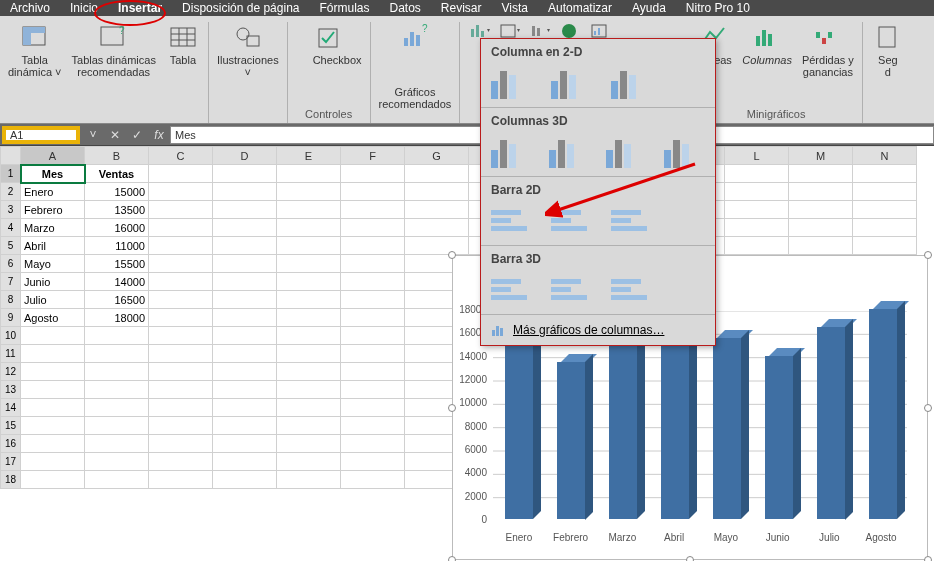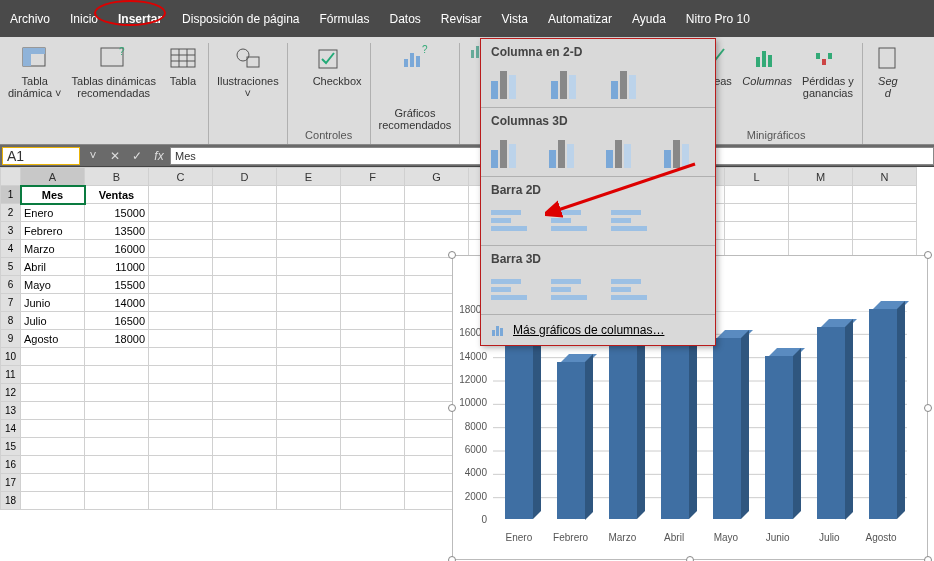--- a/index.html
+++ b/index.html
@@ -1,30 +1,30 @@
 <!DOCTYPE html>
 <html><head>
 <meta charset="utf-8">
 <style>
   * { box-sizing: border-box; margin: 0; padding: 0; font-family: "Segoe UI", Arial, sans-serif; }
   body { background: #fff; width: 934px; height: 561px; overflow: hidden; position: relative; }
-  .menubar { background: #4a4a4a; color: #fff; display: flex; height: 37px; font-size: 12px; align-items: center; }
+  .menubar { background: #4a4a4a; color: #fff; display: flex; height: 16px; font-size: 12px; align-items: center; }
   .menubar .menu-item { padding: 3px 10px; cursor: default; }
   .menubar .menu-item.active { font-weight: 600; }
   .circle-annot { position: absolute; border: 2px solid #d00; border-radius: 50%; width: 72px; height: 26px; left: 94px; top: 0px; pointer-events: none; z-index: 5;}
   .ribbon { background: #dcdcdc; border-bottom: 1px solid #888; height: 108px; display: flex; padding-top: 6px; }
   .rgroup { display: flex; flex-direction: column; justify-content: space-between; border-right: 1px solid #b0b0b0; padding: 0 8px 3px 8px; }
   .rgroup-items { display: flex; gap: 10px; }
   .rbtn { display: flex; flex-direction: column; align-items: center; font-size: 11px; color: #333; text-align: center; line-height: 1.1; cursor: default; }
   .rbtn .ico-box { width: 34px; height: 30px; display:flex; align-items:center; justify-content:center; margin-bottom:2px;}
   .rgroup-label { text-align:center; font-size:11px; color:#555; margin-top:2px;}
   .small-row { display:flex; gap:6px; align-items:center; margin-bottom:6px;}
   .small-ico { width:24px; height:18px; display:flex; align-items:center; justify-content:center;}
   .formula-bar { background:#6a6a6a; color:#fff; height:22px; display:flex; align-items:center; font-size:12px; border-bottom:1px solid #444;}
-  .namebox { background:#fff; color:#333; width:78px; height:18px; margin:0 2px 0 2px; padding:0 4px; font-size:14px; border:1px solid #eab308;}
+  .namebox { background:#fff; color:#333; width:78px; height:18px; margin:0 2px 0 2px; padding:0 4px; font-size:11px; border:4px solid #eab308;}
   .fx-ctrl { width:22px; text-align:center; color:#ddd;}
   .fx-input { background:#fff; color:#333; flex:1; height:18px; padding:0 4px; font-size:11px; border:1px solid #888;}
   .sheet { position:relative; }
   .grid { border-collapse:collapse; font-size:11px; }
   .grid th, .grid td { border:1px solid #d0d0d0; height:18px; }
   .grid thead th { background:#e0e0e0; color:#333; font-weight:normal; width:64px; }
   .grid thead th.rowhdr, .grid tbody th { background:#e0e0e0; width:20px; font-weight:normal; font-size:10px;}
   .grid tbody td { padding:0 3px; }
   .grid .bold { font-weight:700; text-align:center;}
   .num { text-align:right; }
@@ -245,21 +245,21 @@
   </div>
 
   <div class="rgroup" style="border-right:none;">
     <div class="rgroup-items">
       <div class="rbtn">
         <div class="ico-box">
             <svg class="icon">
               <rect x="6" y="3" width="16" height="20" fill="none" stroke="#555"></rect>
             </svg>
           </div>
-        <span style="white-space: pre-line; font-style: italic;">Seg
+        <span style="white-space: pre-line;">Seg
 d</span>
       </div>
     </div>
   </div>
 </div>
 
 <div class="formula-bar">
   <input class="namebox" value="A1" style="">
   <span class="fx-ctrl">˅</span>
   <span class="fx-ctrl">✕</span>

